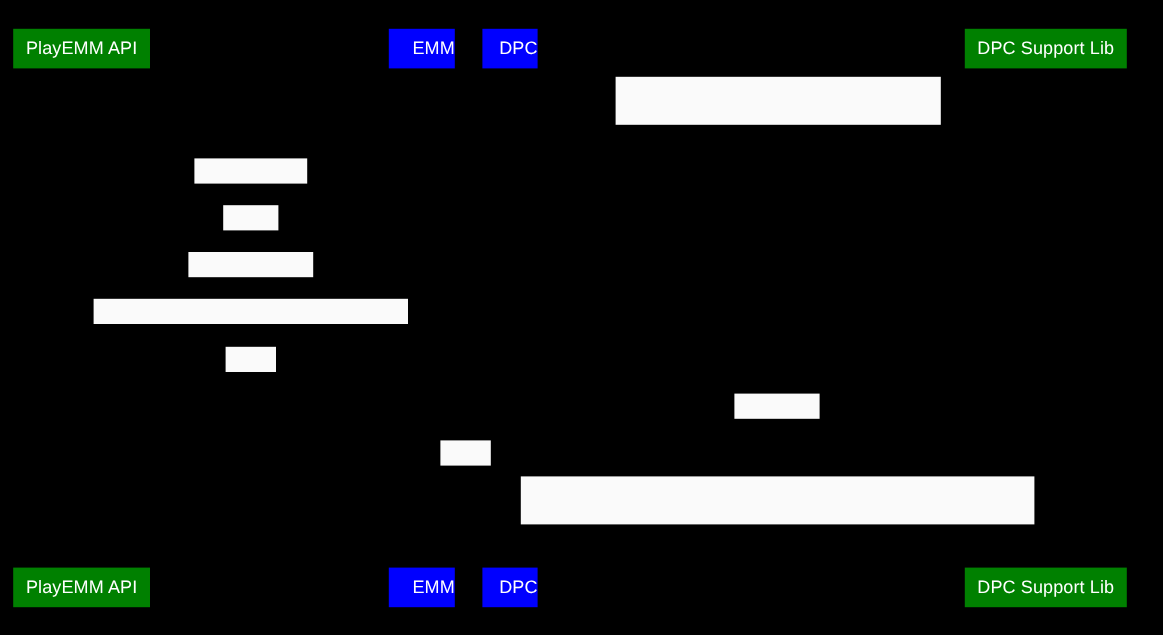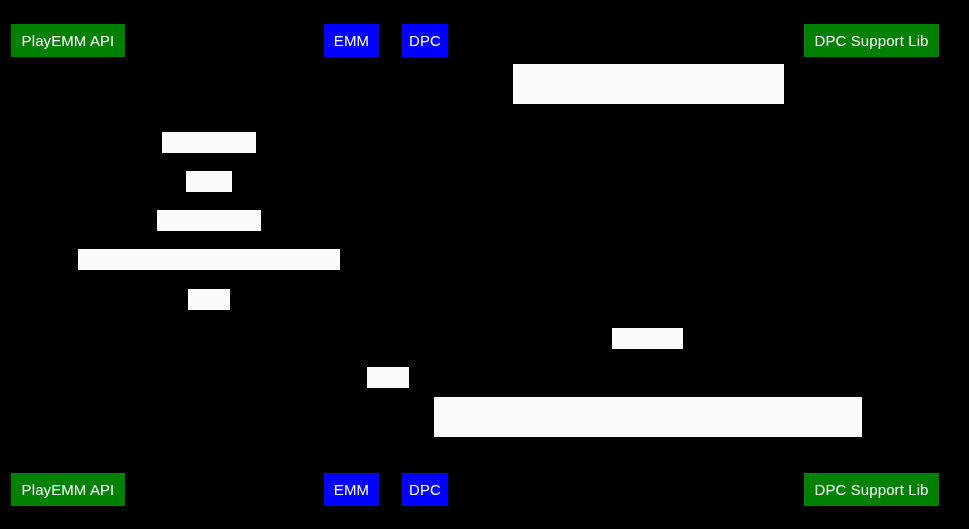--- a/index.html
+++ b/index.html
@@ -21,21 +21,21 @@
     align-items: center;
     justify-content: center;
     color: #ffffff;
     font-size: 15px;
     line-height: 1;
     letter-spacing: 0.1px;
     box-sizing: border-box;
     white-space: nowrap;
   }
   .participant.green { background: #008000; }
-  .participant.blue  { background: #0000ff; }
+  .participant.blue  { background: #0000ff; justify-content: flex-end; }
 
   .msg-label {
     position: absolute;
     background: #fafafa;
     color: #000000;
     font-size: 15px;
     line-height: 19px;
     box-sizing: border-box;
     white-space: pre;
     text-align: center;

